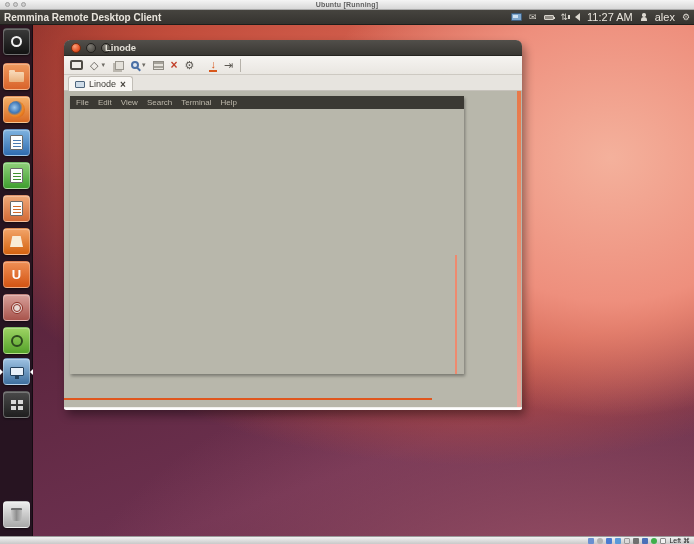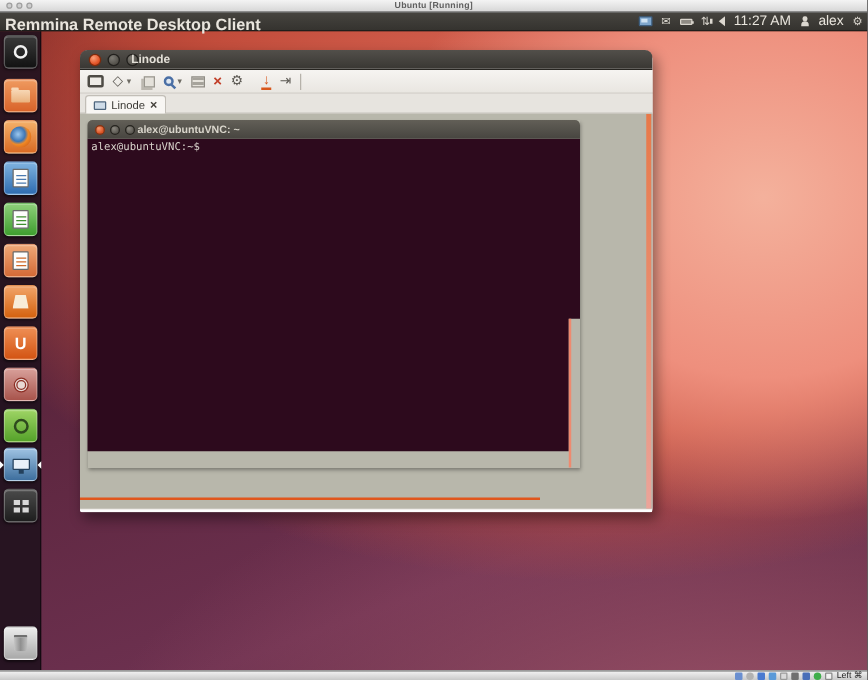--- a/index.html
+++ b/index.html
@@ -11,21 +11,21 @@
   .host-titlebar { position:absolute; left:0; top:0; width:100%; height:10px;
     background:linear-gradient(#f4f4f4,#d7d7d7); border-bottom:1px solid #a9a9a9; z-index:9; }
   .host-lights { position:absolute; left:5px; top:2px; display:flex; gap:3px; }
   .host-lights span { width:5px; height:5px; border-radius:50%; background:#cfcfcf; border:1px solid #9f9f9f; }
   .host-title { position:absolute; left:0; right:0; top:1px; text-align:center;
     font-size:7px; color:#5f5f5f; font-weight:bold; letter-spacing:.2px; }
 
   
   .menubar { position:absolute; left:0; top:10px; width:100%; height:15px;
     background:linear-gradient(#46443f,#35332f); border-bottom:1px solid #1f1e1b; z-index:8; }
-  .app-title { position:absolute; left:4px; top:2px; font-size:13px; font-weight:bold; color:#e9e5dd; }
+  .app-title { position:absolute; left:4px; top:2px; font-size:10px; font-weight:bold; color:#e9e5dd; }
   .tray { position:absolute; right:4px; top:0; height:100%; display:flex; align-items:center; gap:7px; color:#e3dfd7; }
   .tray .txt { font-size:11px; color:#e9e5dd; }
   .glyph-ico { font-size:9px; line-height:1; color:#dcd8d0; }
   .i-remscreen { width:11px; height:8px; background:#7fa7cd; border:1px solid #3e5f80; border-radius:1px; position:relative; }
   .i-remscreen:after { content:""; position:absolute; left:1px; top:1px; width:5px; height:3px; background:#cfe2f2; }
   .i-batt { width:10px; height:5px; border:1px solid #d8d4cc; border-radius:1px; position:relative; background:#8f8b84; }
   .i-batt:after { content:""; position:absolute; right:-2px; top:1px; width:1.5px; height:2px; background:#d8d4cc; }
   .i-speaker { width:0; height:0; border-top:4px solid transparent; border-bottom:4px solid transparent;
     border-right:5px solid #dcd8d0; position:relative; }
   .i-speaker:after { content:""; position:absolute; left:-7px; top:-2px; width:2px; height:4px; background:#dcd8d0; }
@@ -255,30 +255,27 @@
     </div>
     <div class="r-tabbar">
       <div class="tab">
         <span class="tab-mon"></span>
         <span class="tab-label">Linode</span>
         <span class="tab-close">×</span>
       </div>
     </div>
     <div class="r-remote">
       <div class="term">
-        <div class="t-titlebar">
-          <div class="t-btns">
-            <span class="t-btn t-close"></span>
-            <span class="t-btn t-gray"></span>
-            <span class="t-btn t-gray"></span>
-          </div>
-          <span class="t-title">alex@ubuntuVNC: ~</span>
-        </div>
-        <div class="t-body">
-          <span>alex@ubuntuVNC:~$</span>
+        <div class="t-menubar">
+          <span class="t-menu-item">File</span>
+          <span class="t-menu-item">Edit</span>
+          <span class="t-menu-item">View</span>
+          <span class="t-menu-item">Search</span>
+          <span class="t-menu-item">Terminal</span>
+          <span class="t-menu-item">Help</span>
         </div>
       </div>
       <div class="art-step"></div>
       <div class="art-hline"></div>
       <div class="art-vline"></div>
     </div>
   </div>
 
   <div class="statusbar">
     <span class="sb sb1"></span>

